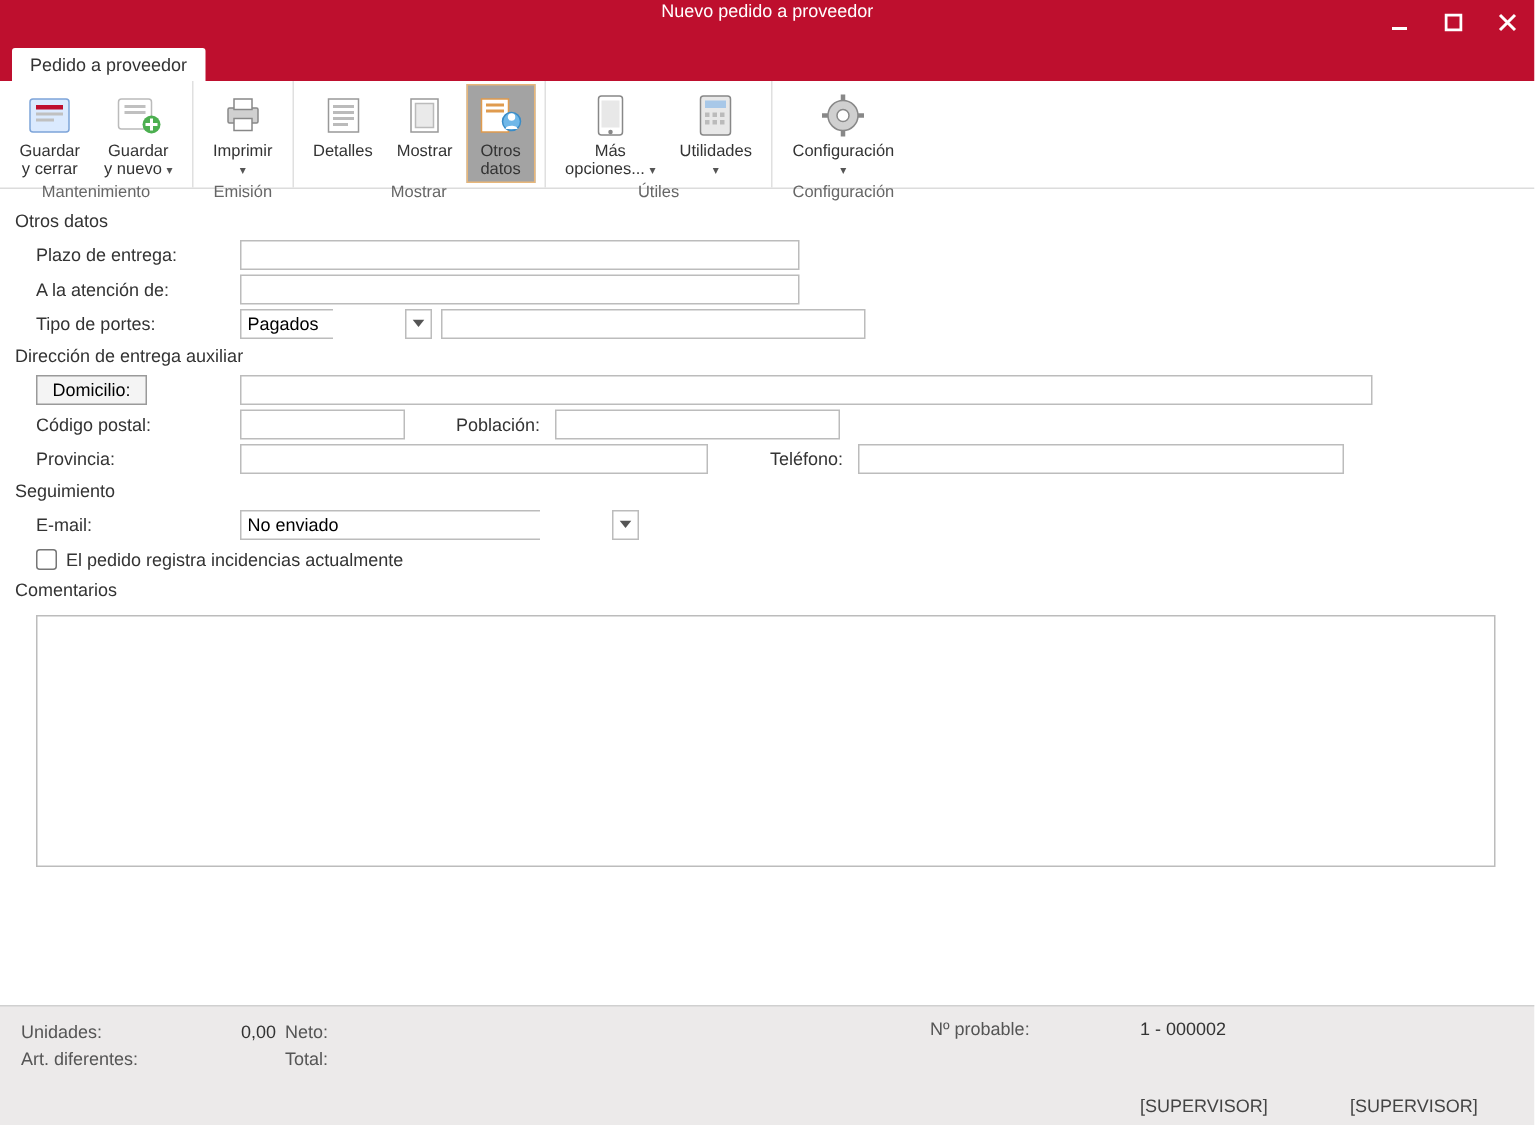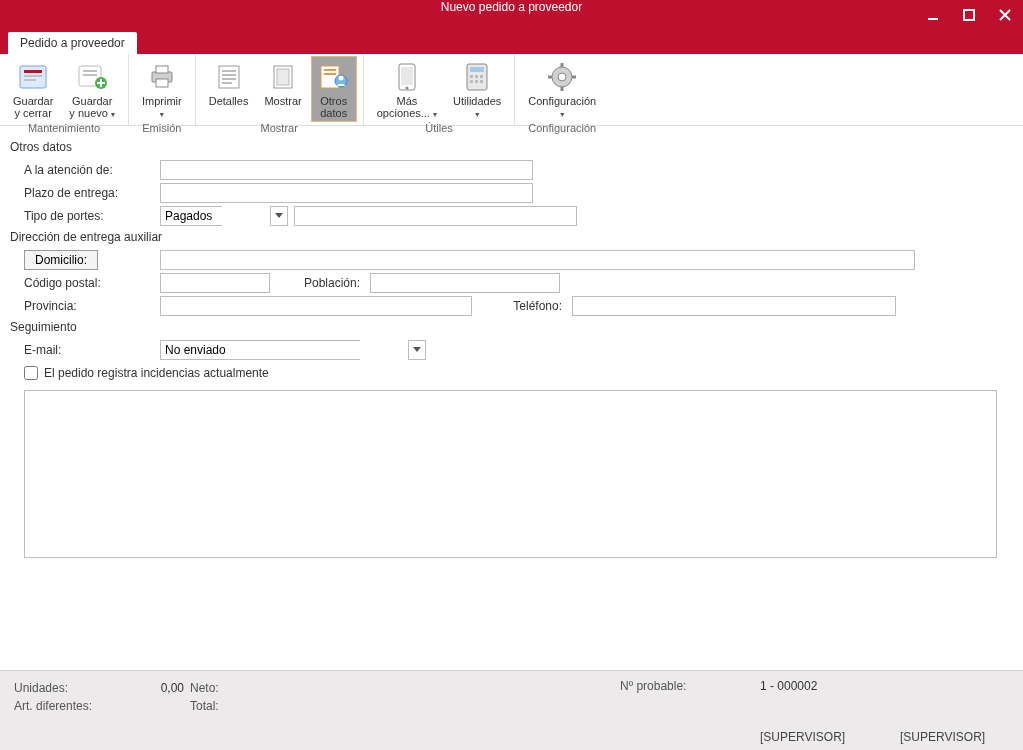--- a/index.html
+++ b/index.html
@@ -351,25 +351,25 @@
     </div>
     <div class="ribbon-group-label">Configuración</div>
   </div>
 
 </div>
 
 <div class="content">
 
   <div class="section-title">Otros datos</div>
   <div class="form-row">
+    <div class="form-label">Plazo de entrega:</div>
+    <input class="ctl-input" style="width: 373px;">
+  </div>
+  <div class="form-row">
     <div class="form-label">A la atención de:</div>
-    <input class="ctl-input" style="width: 373px;">
-  </div>
-  <div class="form-row">
-    <div class="form-label">Plazo de entrega:</div>
     <input class="ctl-input" style="width: 373px;">
   </div>
   <div class="form-row">
     <div class="form-label">Tipo de portes:</div>
     <div class="ctl-combo">
       <input style="width: 62px;" value="Pagados">
       <div class="combo-btn">
         <svg width="8" height="6" viewBox="0 0 8 6">
             <path d="M0 0 L4 5 L8 0" fill="#555"></path>
           </svg>
@@ -408,20 +408,21 @@
             <path d="M0 0 L4 5 L8 0" fill="#555"></path>
           </svg>
       </div>
     </div>
   </div>
   <label class="chk">
     <input type="checkbox" style="">
     <span>El pedido registra incidencias actualmente</span>
   </label>
 
+  <div class="section-title" style="padding-left:0">Comentarios</div>
   <textarea class="comments" style=""></textarea>
 
 </div>
 
 <div class="footer">
   <div class="fl-row">
     <span class="col1">Unidades:</span>
     <span class="col2">0,00</span>
     <span class="col3">Neto:</span>
   </div>

